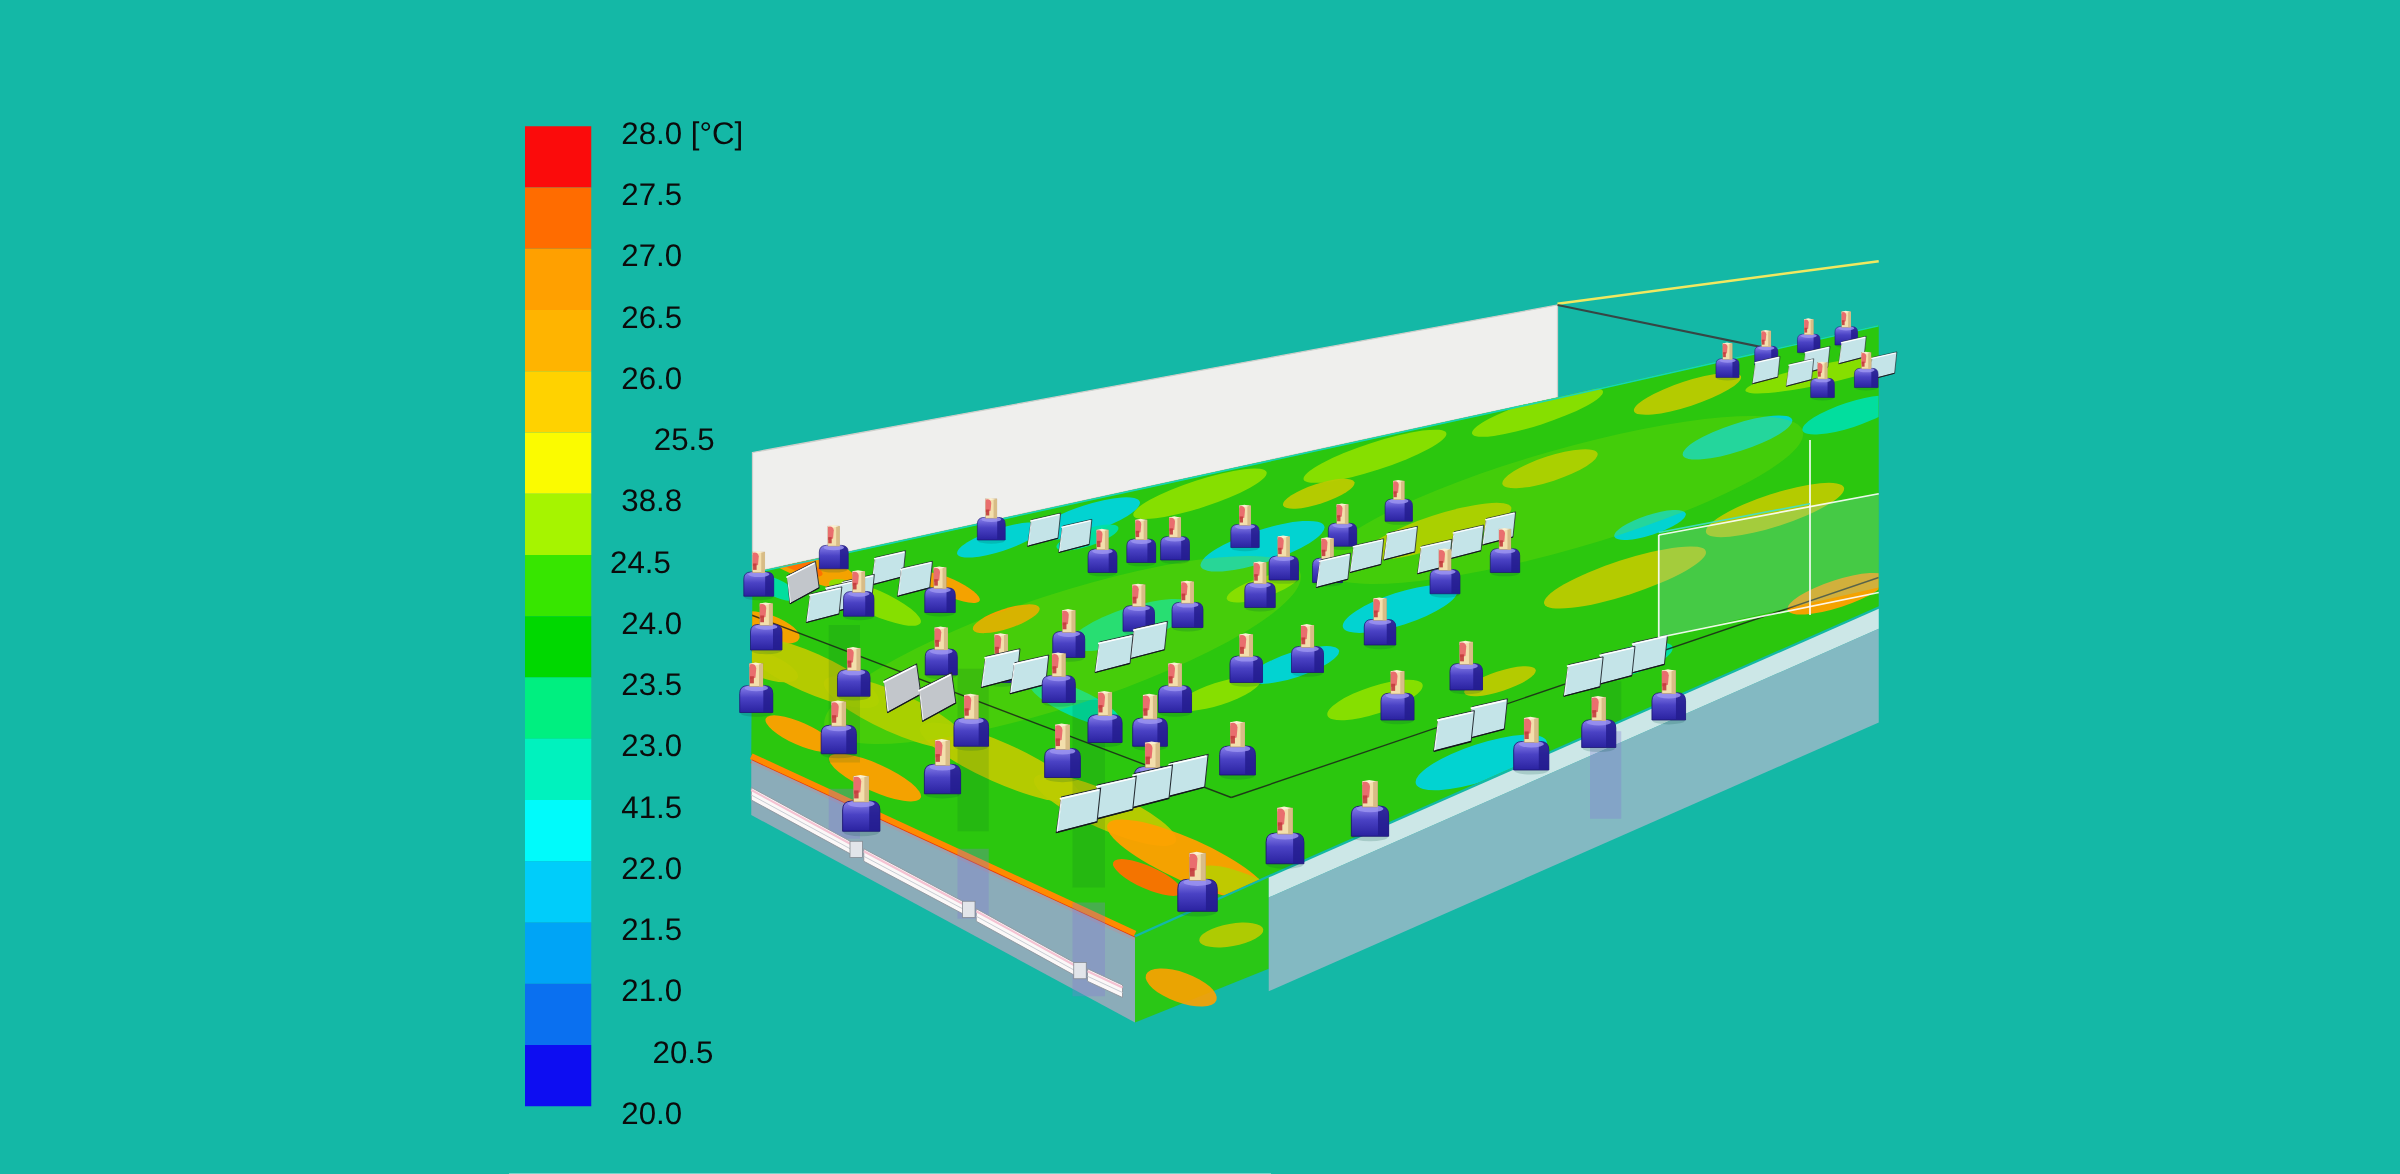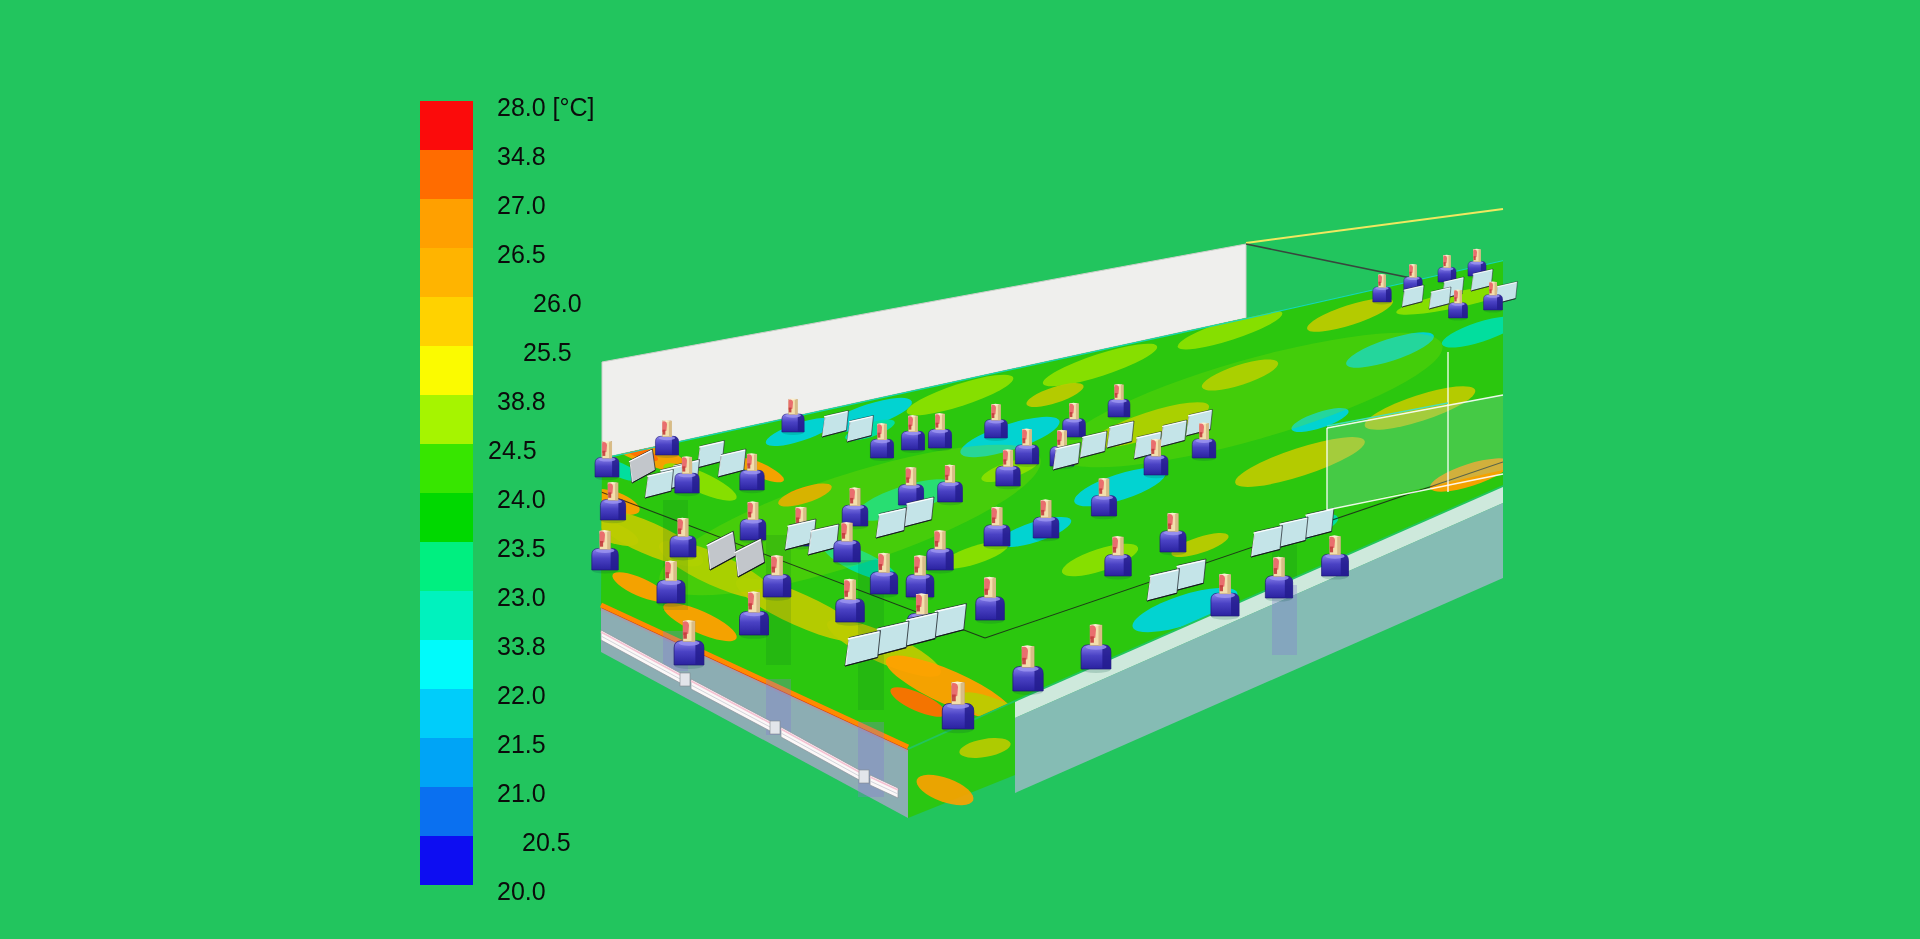--- a/index.html
+++ b/index.html
@@ -1,16 +1,16 @@
 <!DOCTYPE html>
 <html><head>
 <meta charset="utf-8">
 <style>
   html,body{margin:0;padding:0;background:#ffffff;}
-  #page{position:relative;width:1920px;height:939px;background:#22c55e;overflow:hidden;
+  #page{position:relative;width:1920px;height:939px;background:#14b8a6;overflow:hidden;
         font-family:"Liberation Sans", sans-serif;}
   #legend{position:absolute;left:0;top:0;width:100%;height:100%;}
   #legend-bar{position:absolute;}
   .band{position:absolute;left:0;width:100%;}
   .tick-label{position:absolute;height:28px;line-height:28px;font-size:25px;color:#0b0b0b;white-space:nowrap;}
   #scene-wrap{position:absolute;left:0;top:0;width:1920px;height:939px;}
   svg{display:block;}
 </style>
 </head>
 <body>
@@ -30,31 +30,31 @@
         <div class="band" style="top: 441px; height: 49px; background: rgb(0, 239, 128);"></div>
         <div class="band" style="top: 490px; height: 49px; background: rgb(0, 242, 190);"></div>
         <div class="band" style="top: 539px; height: 49px; background: rgb(0, 251, 251);"></div>
         <div class="band" style="top: 588px; height: 49px; background: rgb(0, 205, 250);"></div>
         <div class="band" style="top: 637px; height: 49px; background: rgb(0, 164, 246);"></div>
         <div class="band" style="top: 686px; height: 49px; background: rgb(10, 112, 240);"></div>
         <div class="band" style="top: 735px; height: 49px; background: rgb(13, 13, 242);"></div>
       </div>
     <div id="legend-labels">
         <div class="tick-label" style="left: 497px; top: 93px;">28.0 [°C]</div>
-        <div class="tick-label" style="left: 497px; top: 142px;">34.8</div>
+        <div class="tick-label" style="left: 497px; top: 142px;">27.5</div>
         <div class="tick-label" style="left: 497px; top: 191px;">27.0</div>
         <div class="tick-label" style="left: 497px; top: 240px; text-align: right;">26.5</div>
-        <div class="tick-label" style="left: 497px; top: 289px; margin-left: 36px;">26.0</div>
+        <div class="tick-label" style="left: 497px; top: 289px;">26.0</div>
         <div class="tick-label" style="left: 523px; top: 338px;">25.5</div>
         <div class="tick-label" style="left: 497px; top: 387px;">38.8</div>
         <div class="tick-label" style="left: 488px; top: 436px;">24.5</div>
         <div class="tick-label" style="left: 497px; top: 485px;">24.0</div>
         <div class="tick-label" style="left: 497px; top: 534px;">23.5</div>
         <div class="tick-label" style="left: 497px; top: 583px;">23.0</div>
-        <div class="tick-label" style="left: 497px; top: 632px;">33.8</div>
+        <div class="tick-label" style="left: 497px; top: 632px;">41.5</div>
         <div class="tick-label" style="left: 497px; top: 681px;">22.0</div>
         <div class="tick-label" style="left: 497px; top: 730px;">21.5</div>
         <div class="tick-label" style="left: 497px; top: 779px;">21.0</div>
         <div class="tick-label" style="left: 497px; top: 828px; margin-left: 25px;">20.5</div>
         <div class="tick-label" style="left: 497px; top: 877px;">20.0</div>
       </div>
   </div>
   <div id="scene-wrap">
     <svg id="scene" width="1920" height="939" viewBox="0 0 1920 939">
         <defs>

